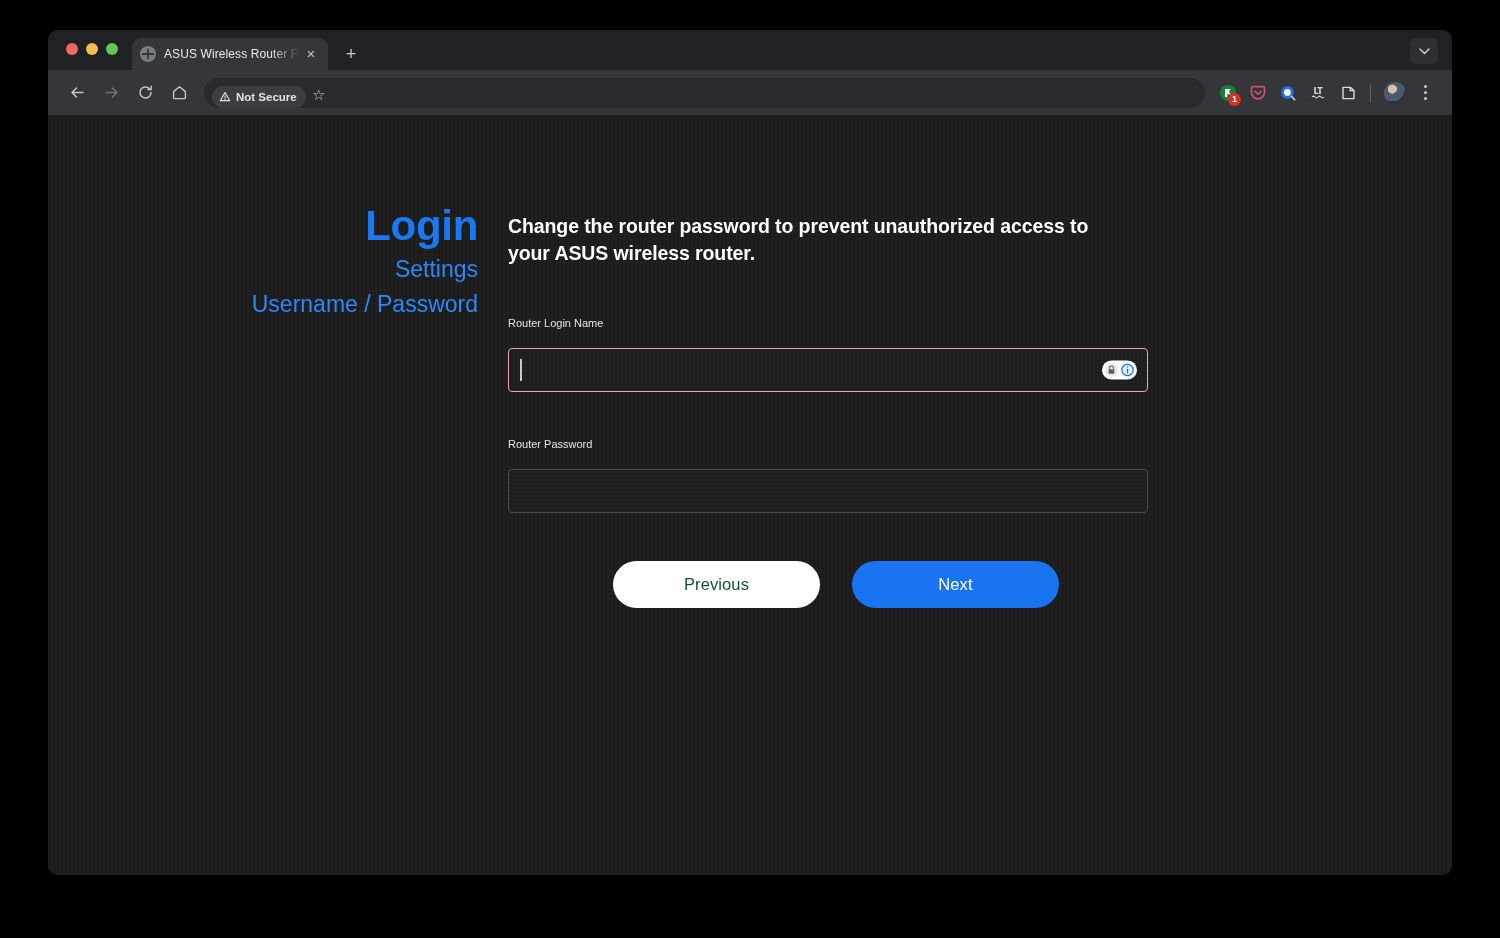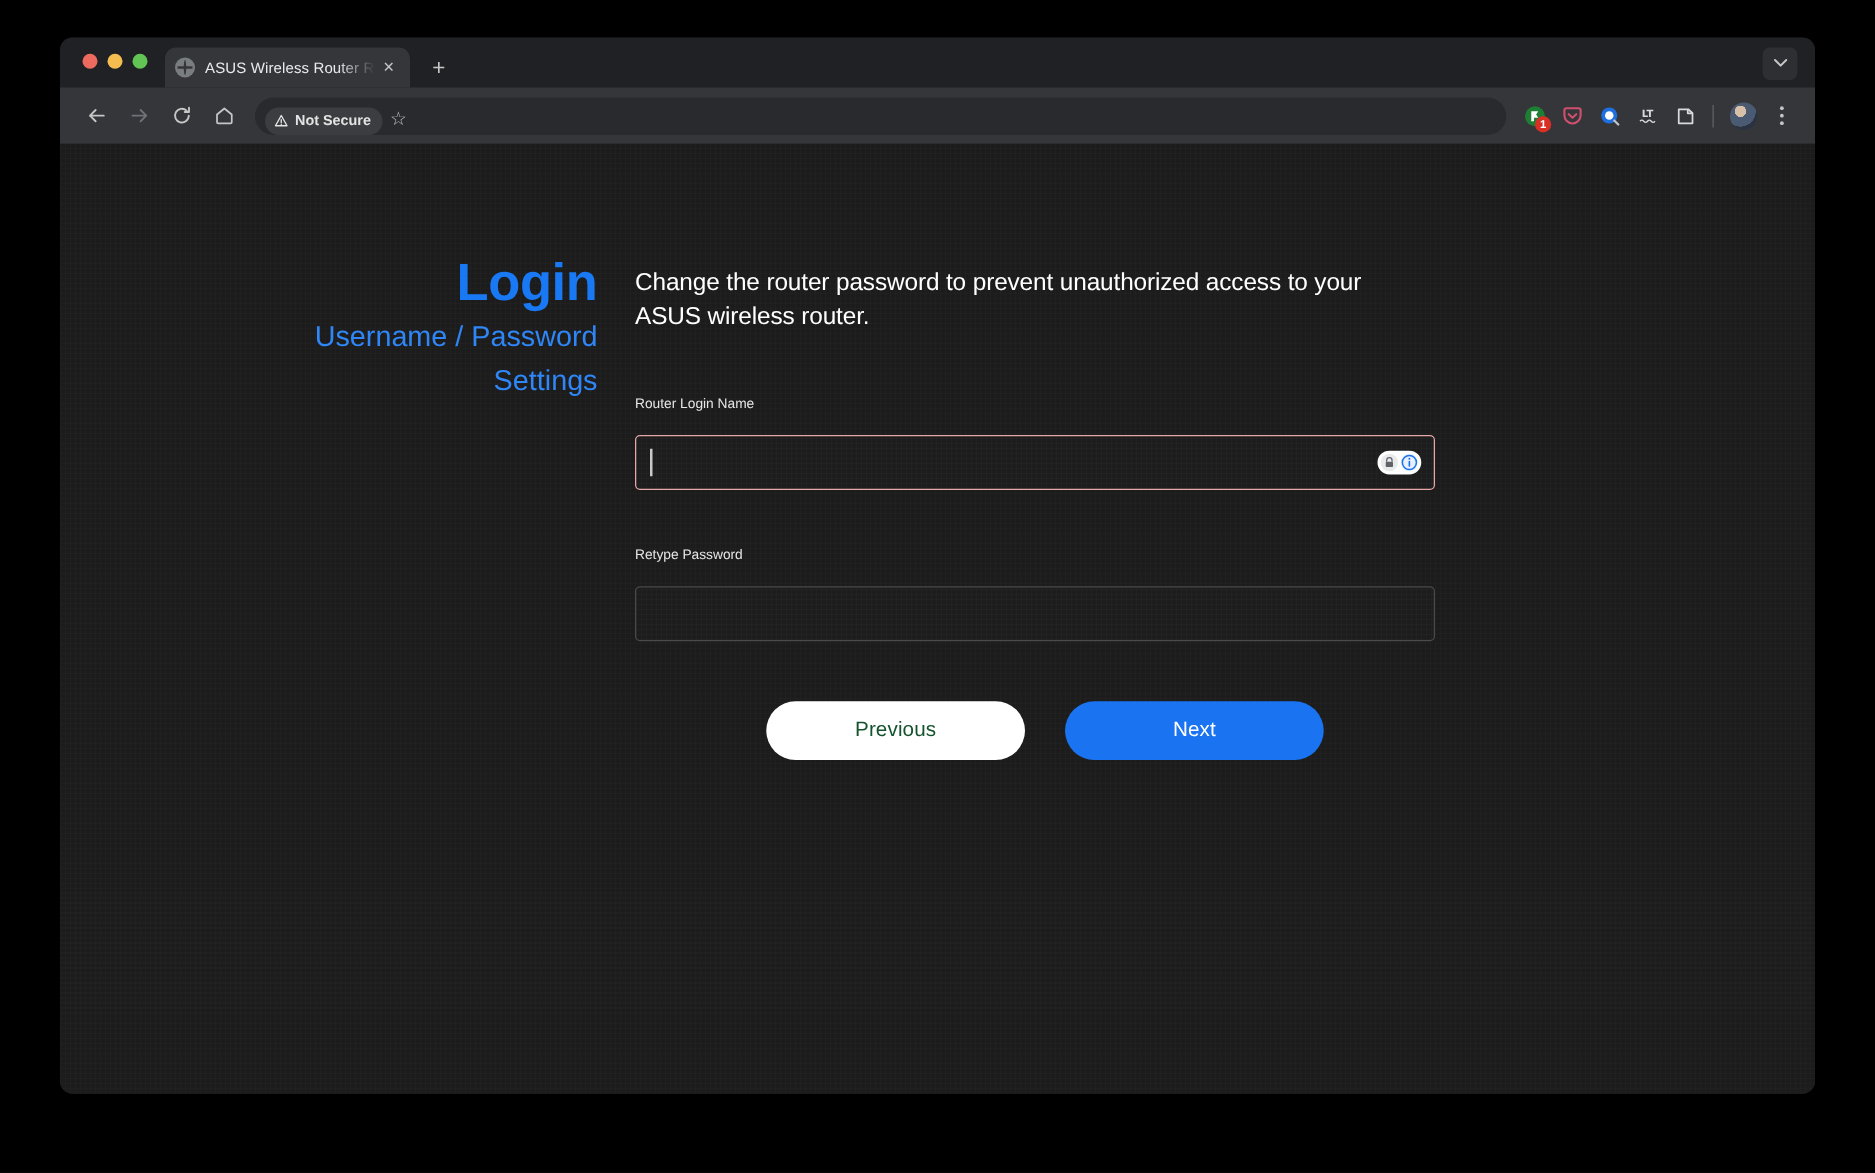--- a/index.html
+++ b/index.html
@@ -245,21 +245,21 @@
   }
 
   .right-col {
     position: absolute;
     left: 460px; top: 98px;
     width: 650px;
   }
   .lead {
     color: #ffffff;
     font-size: 19.5px;
-    font-weight: normal;
+    font-weight: bold;
     line-height: 27px;
     letter-spacing: -.1px;
     width: 620px;
   }
 
   .field-group { margin-top: 44px; }
   .field-group.second { margin-top: 40px; }
   .field-group.third  { margin-top: 40px; }
 
   .field-label-row {
@@ -448,22 +448,22 @@
         <i></i>
         <i></i>
     </div>
   </div>
 
   <div class="page">
 
 
     <div class="left-col">
       <div class="title-main">Login</div>
+      <div class="title-sub">Settings</div>
       <div class="title-sub">Username / Password</div>
-      <div class="title-sub">Settings</div>
     </div>
 
     <div class="right-col">
       <div class="lead">Change the router password to prevent unauthorized access to your ASUS wireless router.</div>
 
       <div class="field-group">
         <div class="field-label-row">
           <span class="field-label">Router Login Name</span>
         </div>
         <div class="input-shell focused">
@@ -481,21 +481,21 @@
               <rect x="7.3" y="6.6" width="1.4" height="5" rx=".7" fill="#1a73e8"></rect>
               <circle cx="8" cy="4.8" r=".85" fill="#1a73e8"></circle>
             </svg>
           </span>
         </div>
       </div>
 
 
       <div class="field-group third">
         <div class="field-label-row">
-          <span class="field-label">Retype Password</span>
+          <span class="field-label">Router Password</span>
         </div>
         <div class="input-shell">
           <input type="password" value="" style="">
         </div>
       </div>
 
       <div class="btn-row">
         <button class="btn btn-prev">Previous</button>
         <button class="btn btn-next">Next</button>
       </div>

